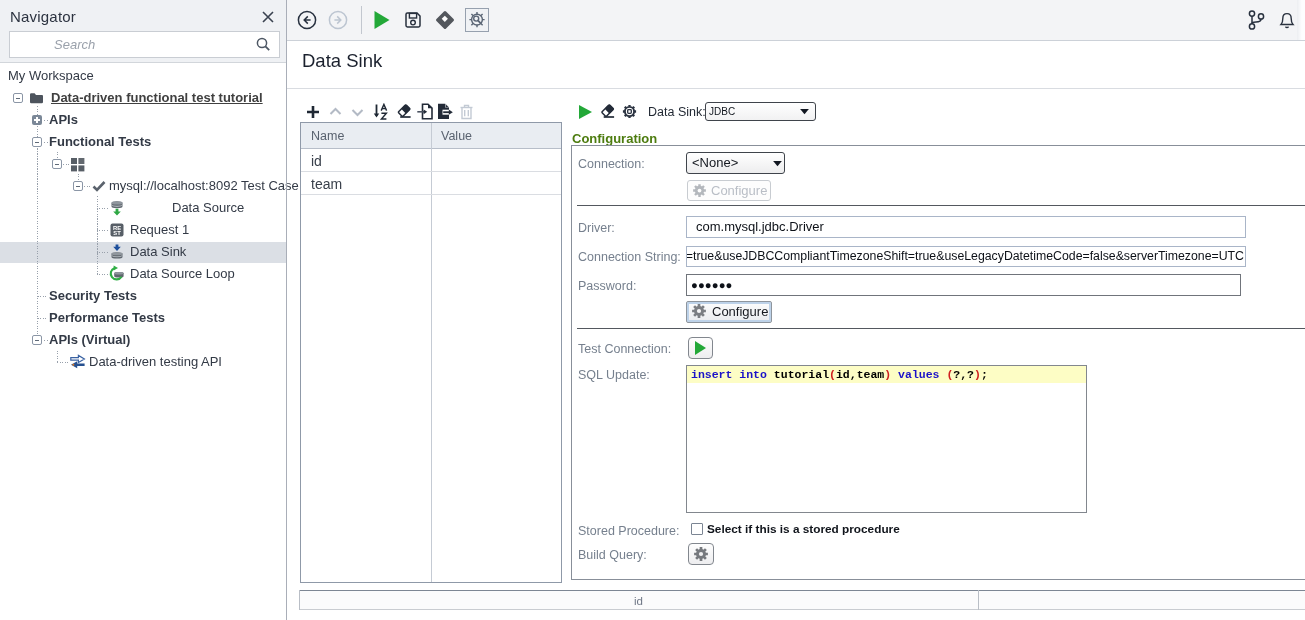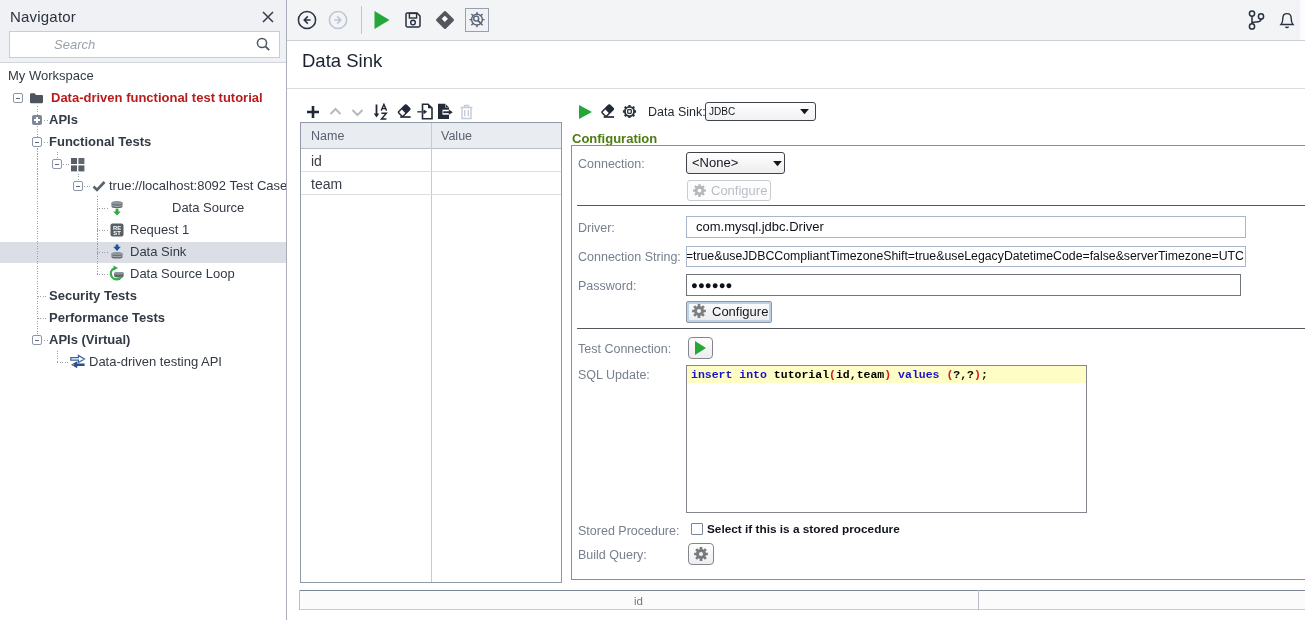--- a/index.html
+++ b/index.html
@@ -74,24 +74,24 @@
       <div class="mn"></div>
     </div>
 <div class="exp" style="left:73px;top:181px;">
       <div class="mn"></div>
     </div>
 <div class="exp" style="left:32px;top:335px;">
       <div class="mn"></div>
     </div>
 
 <div class="trow" style="left:8px;top:65px;">My Workspace</div>
-<div class="trow b" style="left:51px;top:87px;color:#b91c1c;">Data-driven functional test tutorial</div>
+<div class="trow b" style="left:51px;top:87px;color:#404040;text-decoration:underline;">Data-driven functional test tutorial</div>
 <div class="trow b" style="left:49px;top:109px;">APIs</div>
 <div class="trow b" style="left:49px;top:131px;">Functional Tests</div>
-<div class="trow" style="left:109px;top:175px;">true://localhost:8092 Test Case</div>
+<div class="trow" style="left:109px;top:175px;">mysql://localhost:8092 Test Case</div>
 <div class="trow" style="left:130px;top:197px;margin-left:42px;">Data Source</div>
 <div class="trow" style="left:130px;top:219px;">Request 1</div>
 <div class="trow" style="left:130px;top:241px;">Data Sink</div>
 <div class="trow" style="left:130px;top:263px;">Data Source Loop</div>
 <div class="trow b" style="left:49px;top:285px;">Security Tests</div>
 <div class="trow b" style="left:49px;top:307px;text-align:center;">Performance Tests</div>
 <div class="trow b" style="left:49px;top:329px;">APIs (Virtual)</div>
 <div class="trow" style="left:89px;top:351px;">Data-driven testing API</div>
 
 <svg class="abs" style="left:29px;top:91px" width="15" height="14" viewBox="0 0 15 14">

